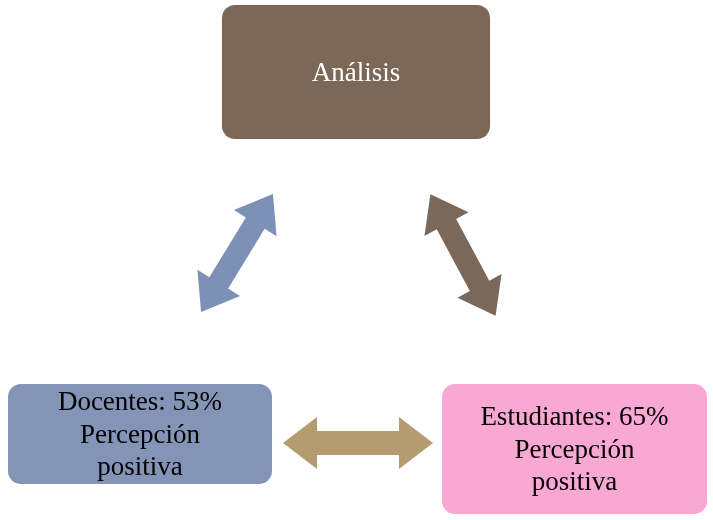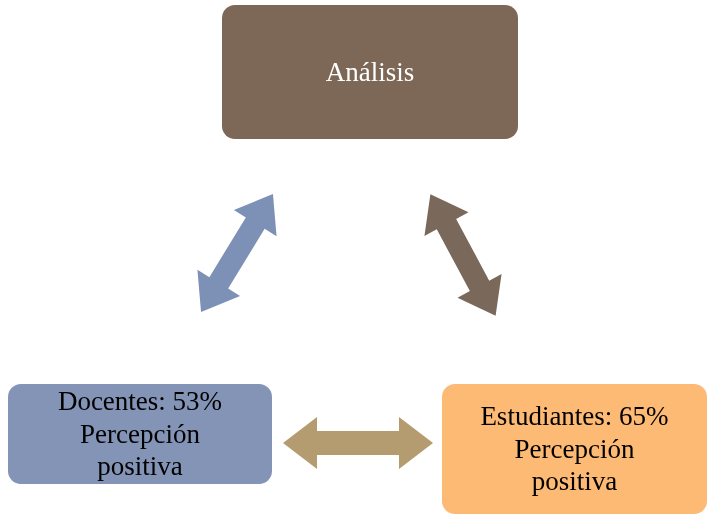--- a/index.html
+++ b/index.html
@@ -29,21 +29,21 @@
     flex-direction: column;
     align-items: center;
     justify-content: center;
     text-align: center;
     box-sizing: border-box;
     padding: 6px 10px;
   }
   .node-top {
     left: 222px;
     top: 5px;
-    width: 296px;
+    width: 268px;
     height: 134px;
     color: #ffffff;
   }
   .node-left {
     left: 8px;
     top: 384px;
     width: 264px;
     height: 100px;
     color: #000000;
   }
@@ -77,19 +77,19 @@
   <div class="node node-top" style="background-color: rgb(125, 103, 87);">
     <div class="line">Análisis</div>
   </div>
 
   <div class="node node-left" style="background-color: rgb(132, 148, 182);">
     <div class="line">Docentes: 53%</div>
     <div class="line">Percepción</div>
     <div class="line">positiva</div>
   </div>
 
-  <div class="node node-right" style="background-color: #fdba74; text-align: center;">
+  <div class="node node-right" style="background-color: #f9a8d4; text-align: center;">
     <div class="line">Estudiantes: 65%</div>
     <div class="line">Percepción</div>
     <div class="line">positiva</div>
   </div>
 
 </div>
 
 </body></html>

